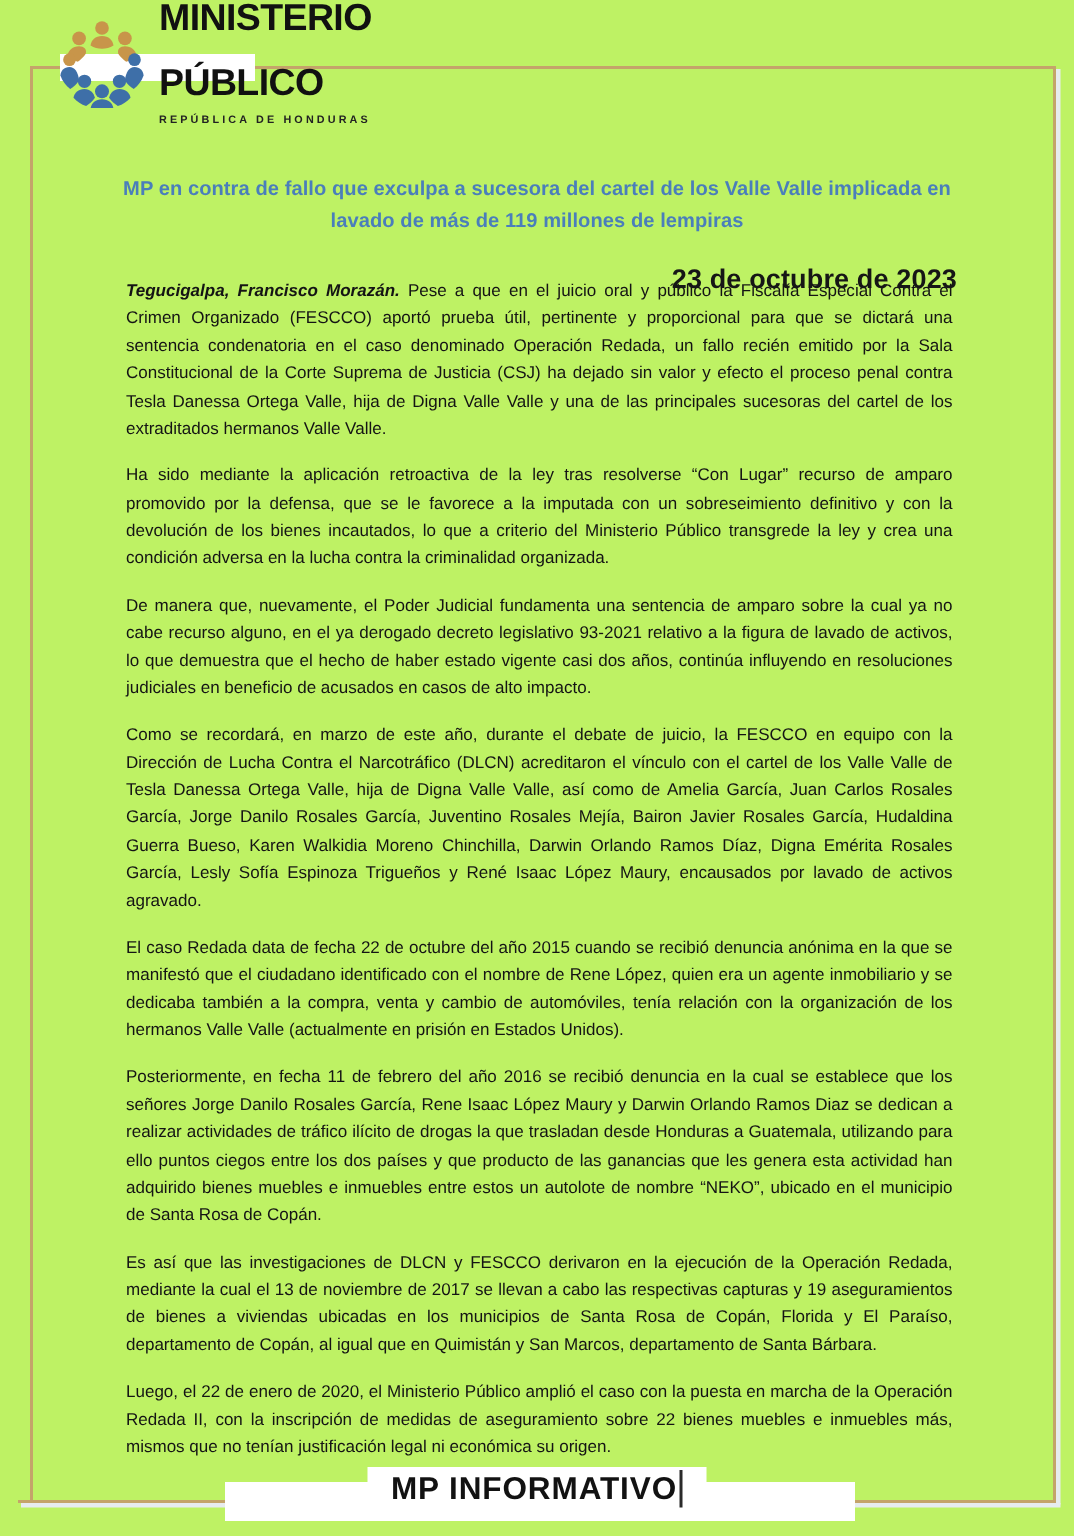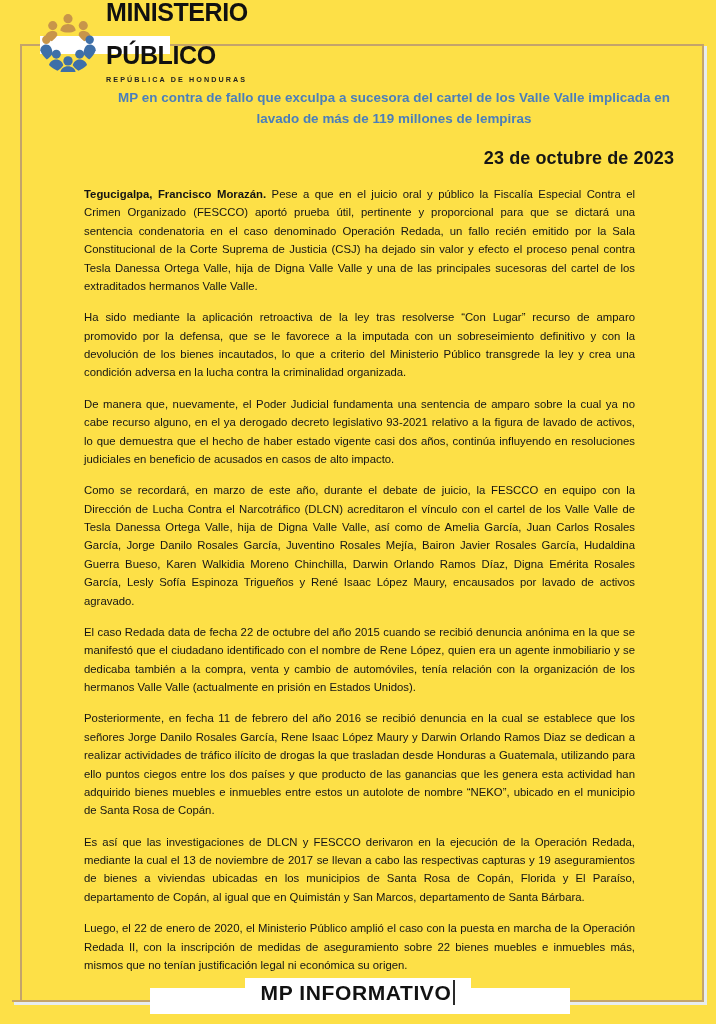--- a/index.html
+++ b/index.html
@@ -13,21 +13,21 @@
     font-family: "Liberation Sans", sans-serif;
     color: #1b1b1b;
     overflow: hidden;
     position: relative;
   }
 
   
   #page {
     position: absolute;
     inset: 0;
-    background: #fde047;
+    background: #bef264;
   }
   .frame-line {
     position: absolute;
     background: #c4a46a;
   }
   .frame-top    { left: 20px;  top: 44px;   width: 684px; height: 2px; }
   .frame-bottom { left: 12px;  top: 1000px; width: 692px; height: 2px; }
   .frame-left   { left: 20px;  top: 44px;   width: 2px;   height: 957px; }
   .frame-right  { left: 702px; top: 44px;   width: 2px;   height: 957px; }
 
@@ -81,25 +81,24 @@
     font-size: 7.2px;
     font-weight: bold;
     letter-spacing: 2.1px;
     color: #222222;
   }
 
   
   #title-block {
     position: absolute;
     left: 78px;
-    top: 88px;
+    top: 116px;
     width: 560px;
     text-align: center;
     z-index: 4;
-    margin-left: 36px;
   }
   #headline {
     font-size: 13.4px;
     font-weight: bold;
     color: #4a7ebb;
     line-height: 1.55;
     letter-spacing: 0.05px;
   }
   #dateline {
     margin-top: 18px;
@@ -121,21 +120,21 @@
   #body-copy p {
     margin: 0 0 13px 0;
     font-size: 11.35px;
     line-height: 1.62;
     text-align: justify;
     text-justify: inter-word;
     color: #141414;
     hyphens: none;
   }
   #body-copy p:last-child { margin-bottom: 0; }
-  #body-copy p b { font-weight: bold; }
+  #body-copy p b { font-weight: bold; font-style: italic; }
 
   
   #footer {
     position: absolute;
     left: 0;
     top: 978px;
     width: 716px;
     display: flex;
     justify-content: center;
     align-items: center;

